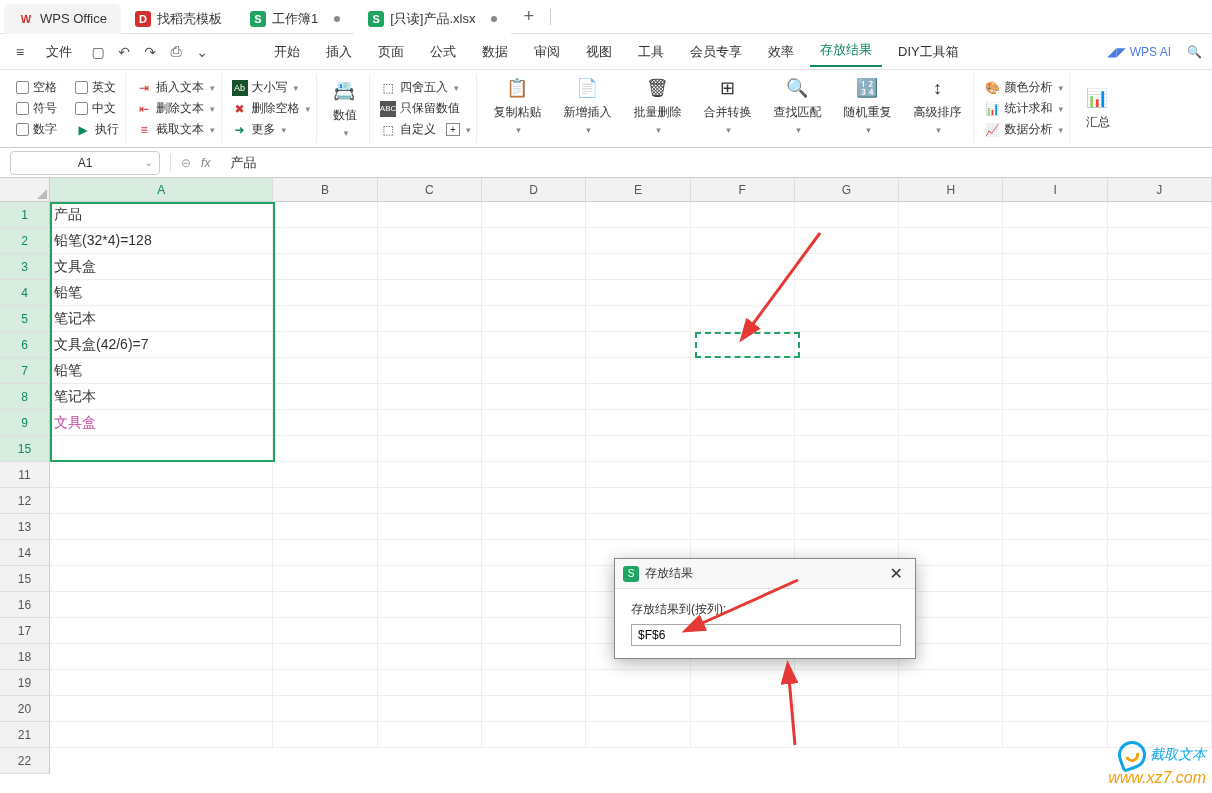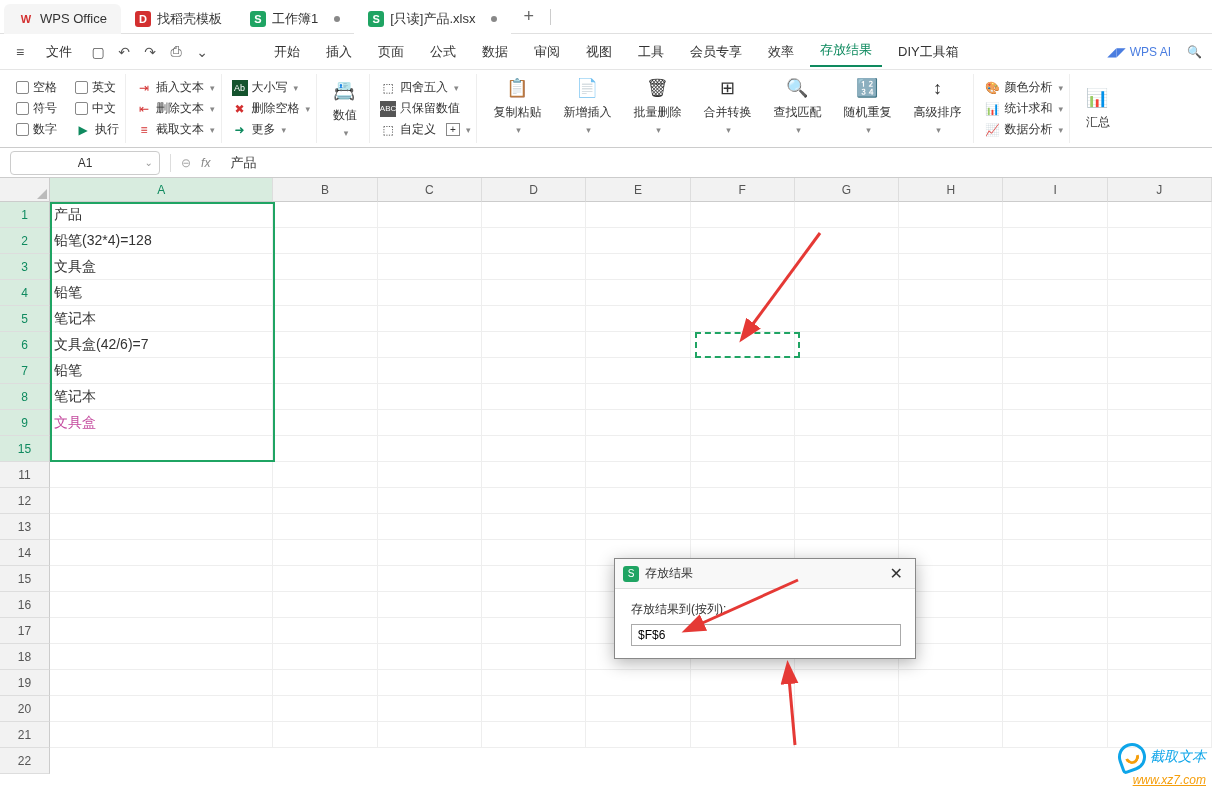--- a/index.html
+++ b/index.html
@@ -65,21 +65,21 @@
 .dlg-label { font-size:12px; margin-bottom:6px; }
 .dlg-input { width:270px; height:22px; border:1px solid #aaa; padding:2px 6px; font-size:12px; }
 .dlg-buttons { display:flex; justify-content:flex-end; gap:12px; padding:10px 16px 14px; }
 .dlg-btn { width:66px; height:24px; border:1px solid #999; background:#f5f5f5; font-size:12px; cursor:pointer; }
 .dlg-btn.primary { border:2px solid #0066cc; background:#fff; }
 
 .arrow-ann { position:absolute; pointer-events:none; }
 .arrow-ann svg { overflow:visible; }
 
 .watermark { position:absolute; right:6px; bottom:6px; text-align:right; font-size:14px; color:#0ea5e9; font-style:italic; }
-.watermark .url { color:#f59e0b; font-size:12px;text-decoration:underline; }
+.watermark .url { color:#f59e0b; font-size:16px; }
 .wm-ico { display:inline-block; width:28px; height:28px; border:3px solid #0ea5e9; border-radius:50% 50% 50% 4px; transform:rotate(-20deg); margin-right:4px; vertical-align:middle; position:relative; }
 .wm-ico::after { content:""; position:absolute; inset:4px; border:3px solid #f59e0b; border-radius:50%; border-left-color:transparent; border-top-color:transparent; transform:rotate(45deg); }
 </style>
 </head>
 <body>
 
 <div class="titlebar">
   <div class="app-tab first">
     <span class="logo wps-logo">W</span>
     <span>WPS Office</span>

